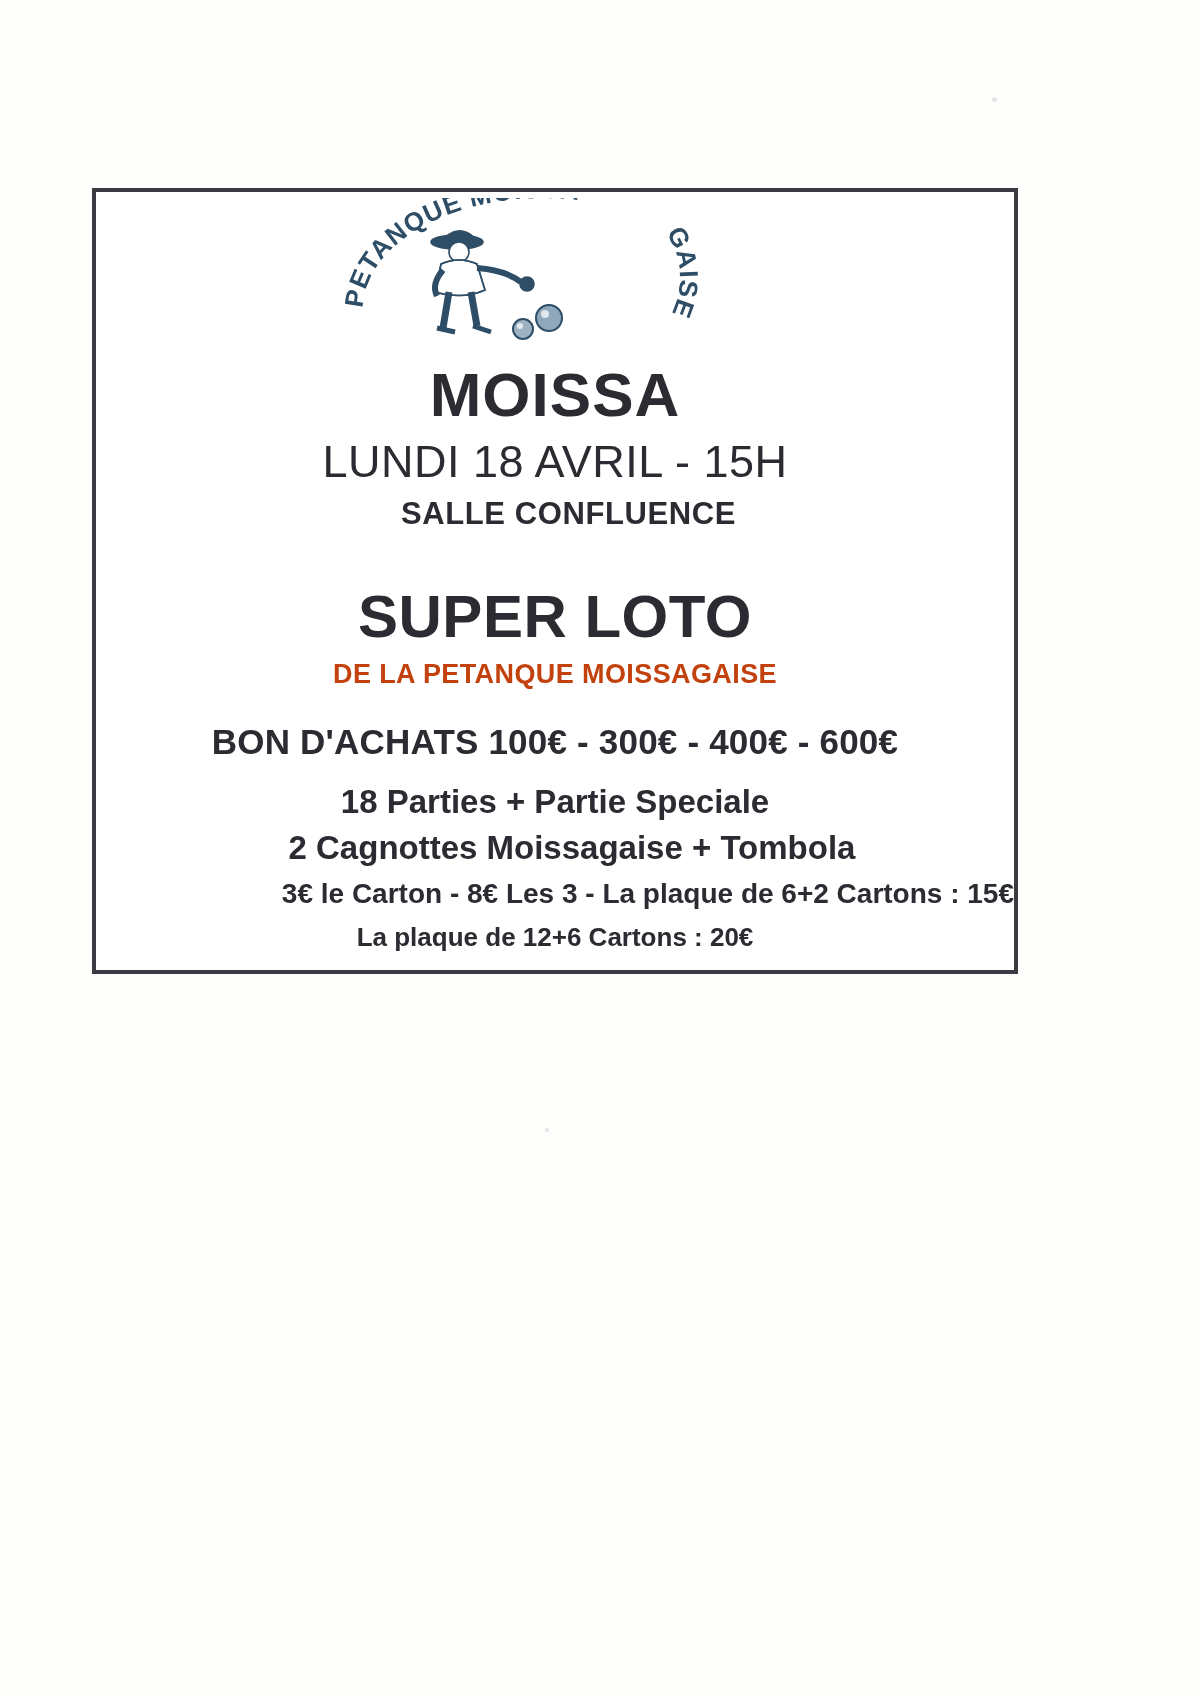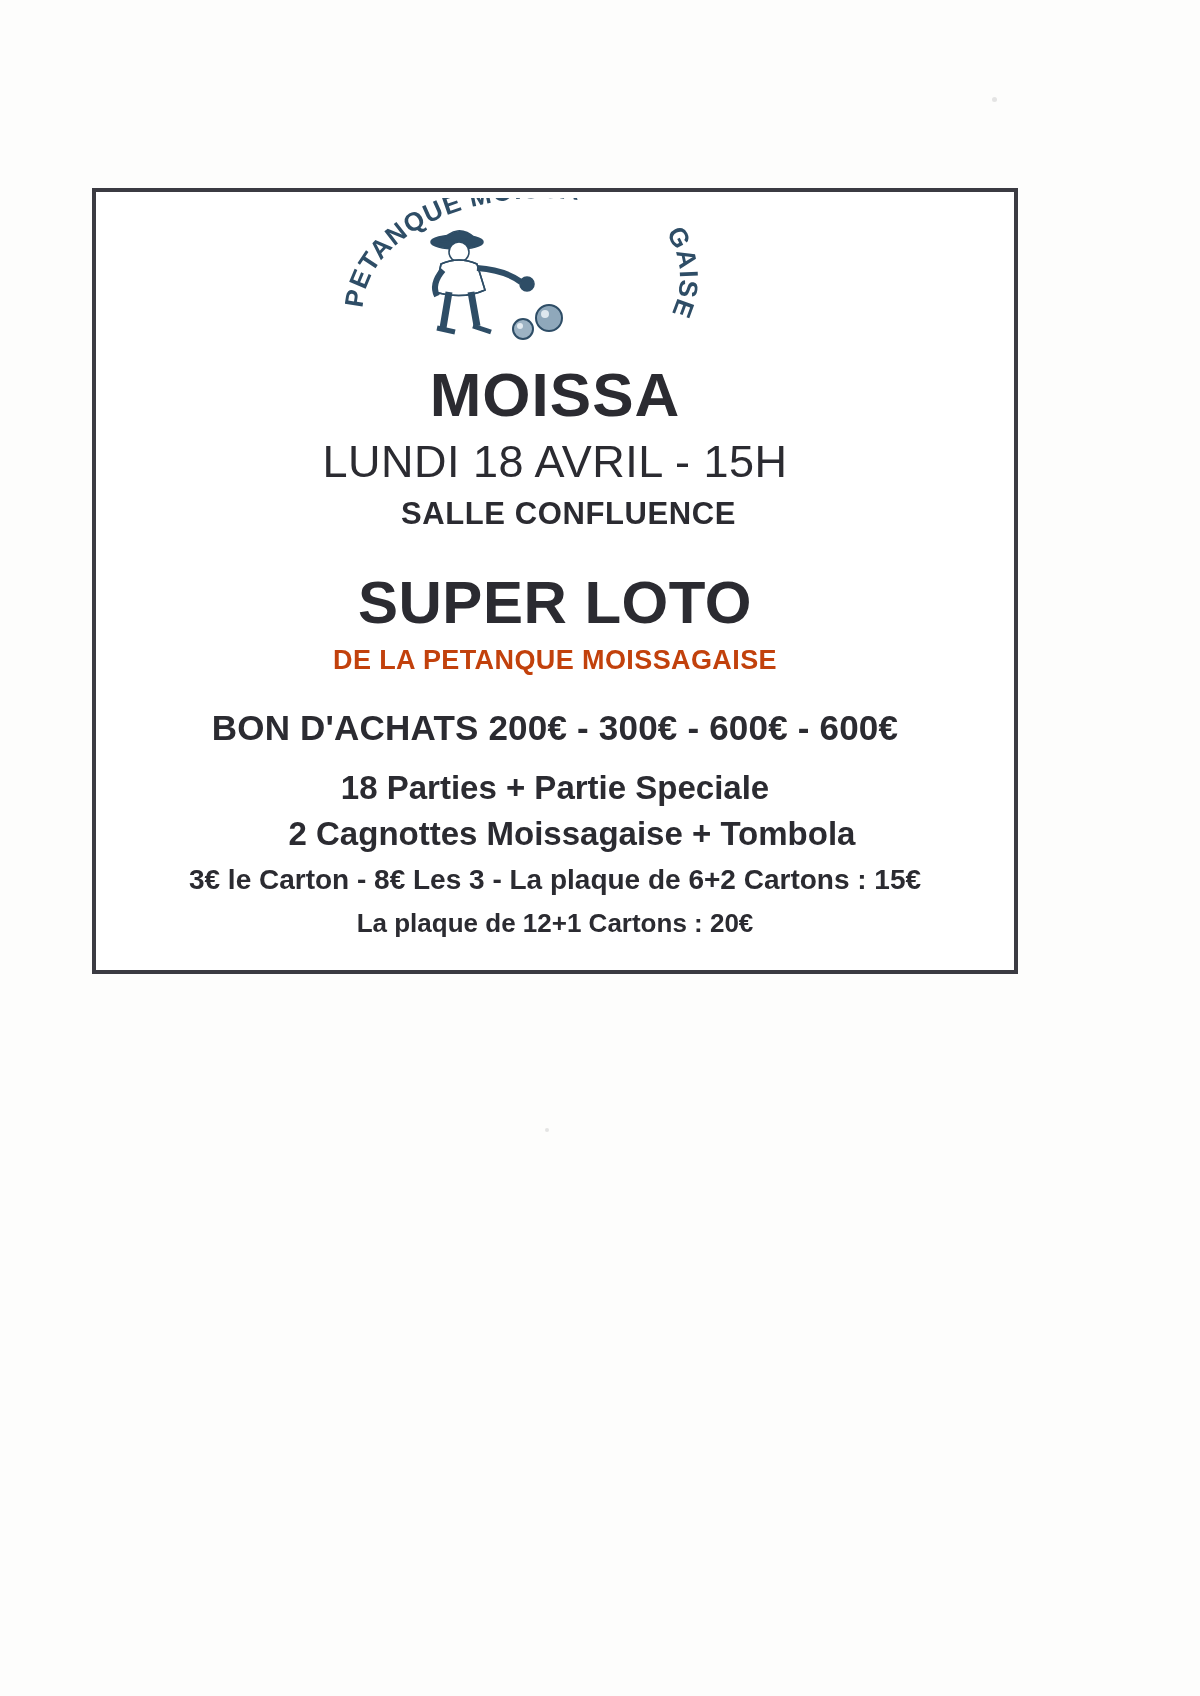--- a/index.html
+++ b/index.html
@@ -77,42 +77,42 @@
     font-weight: 700;
     letter-spacing: 0.6px;
     margin-top: 6px;
     color: #2b2b31;
     margin-left: 27px;
   }
   .event-title {
     font-size: 60px;
     font-weight: 700;
     letter-spacing: 0.5px;
-    margin-top: 36px;
+    margin-top: 50px;
     color: #2b2b31;
   }
   .event-sub {
     font-size: 27px;
     font-weight: 700;
     letter-spacing: 0.4px;
     margin-top: 8px;
     color: #c2410c;
   }
   .details {
     margin-top: 30px;
   }
   .detail-line {
     font-weight: 700;
     color: #2b2b31;
     line-height: 1.28;
   }
   .detail-line.l0 { font-size: 35px; letter-spacing: .2px; }
   .detail-line.l1 { font-size: 33px; margin-top: 16px; }
   .detail-line.l2 { font-size: 33px; margin-top: 4px; padding-left: 34px; }
-  .detail-line.l3 { font-size: 28px; margin-top: 6px; }
+  .detail-line.l3 { font-size: 28px; margin-top: 6px; text-align: right; }
   .detail-line.l4 { font-size: 26px; margin-top: 10px; }
 </style>
 </head>
 <body>
 
 <div class="scan-page">
 
   <span class="speck" style="left:992px;top:97px;width:5px;height:5px;"></span>
   <span class="speck" style="left:828px;top:723px;width:4px;height:4px;"></span>
   <span class="speck" style="left:944px;top:935px;width:4px;height:4px;"></span>
@@ -164,22 +164,22 @@
       </div>
 
       <div class="city-name">MOISSA</div>
       <div class="date-line">LUNDI 18 AVRIL - 15H</div>
       <div class="venue-line">SALLE CONFLUENCE</div>
 
       <div class="event-title">SUPER LOTO</div>
       <div class="event-sub">DE LA PETANQUE MOISSAGAISE</div>
 
       <div class="details">
-        <div class="detail-line l0">BON D'ACHATS  200€ - 300€  - 600€  - 600€</div>
+        <div class="detail-line l0">BON D'ACHATS  100€ - 300€  - 400€  - 600€</div>
         <div class="detail-line l1">18 Parties + Partie Speciale</div>
         <div class="detail-line l2">2 Cagnottes Moissagaise + Tombola</div>
         <div class="detail-line l3">3€ le Carton - 8€ Les 3 - La plaque de 6+2 Cartons : 15€</div>
-        <div class="detail-line l4">La plaque de 12+1 Cartons : 20€</div>
+        <div class="detail-line l4">La plaque de 12+6 Cartons : 20€</div>
       </div>
 
     </div>
   </div>
 </div>
 
 </body></html>

